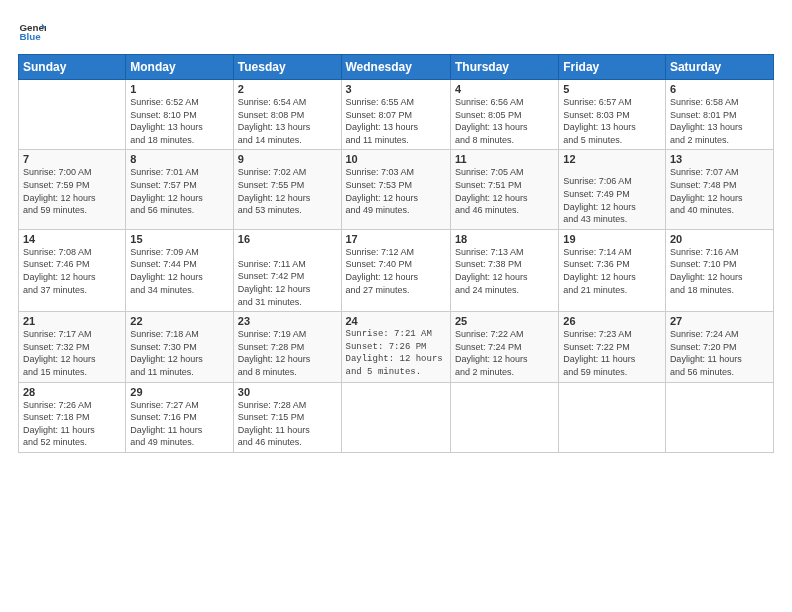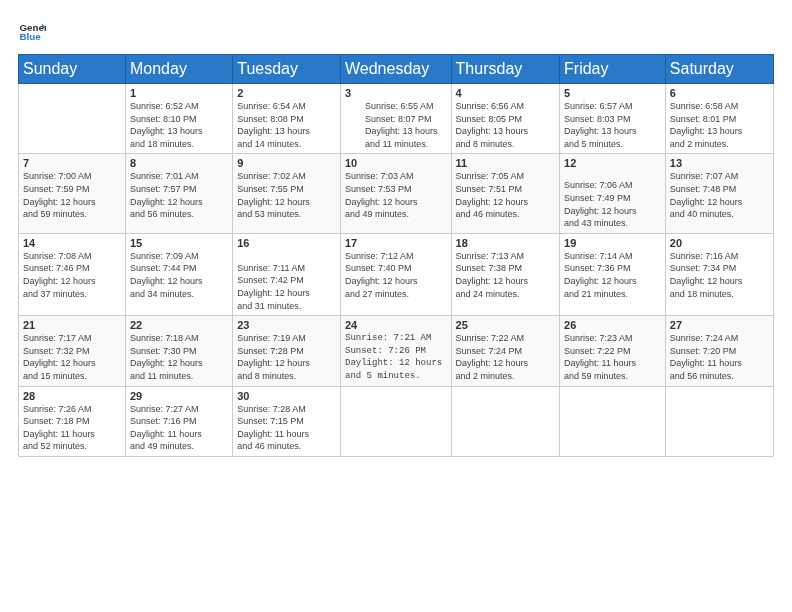--- a/index.html
+++ b/index.html
@@ -46,22 +46,22 @@
       margin-top: 2px;
     }
     .calendar {
       width: 100%;
       border-collapse: collapse;
       border: 1px solid #ccc;
     }
     .calendar th {
       background: #2a78c8;
       color: #fff;
-      font-size: 16px;
-      font-weight: normal;
+      font-size: 12px;
+      font-weight: bold;
       padding: 5px 4px;
       text-align: left;
       border: 1px solid #1a60a8;
     }
     .calendar td {
       vertical-align: top;
       padding: 3px 4px;
       border: 1px solid #ccc;
       width: 113px;
       min-height: 70px;
@@ -130,21 +130,21 @@
           </td>
           <td>
             <span class="day-number">2</span>
             <div class="day-info" style="white-space: pre-line;">Sunrise: 6:54 AM
 Sunset: 8:08 PM
 Daylight: 13 hours
 and 14 minutes.</div>
           </td>
           <td>
             <span class="day-number">3</span>
-            <div class="day-info" style="white-space: pre-line; margin-left: 20px;">Sunrise: 6:55 AM
+            <div class="day-info" style="white-space: pre-line;">Sunrise: 6:55 AM
 Sunset: 8:07 PM
 Daylight: 13 hours
 and 11 minutes.</div>
           </td>
           <td>
             <span class="day-number">4</span>
             <div class="day-info" style="white-space: pre-line;">Sunrise: 6:56 AM
 Sunset: 8:05 PM
 Daylight: 13 hours
 and 8 minutes.</div>
@@ -254,21 +254,21 @@
           <td>
             <span class="day-number">19</span>
             <div class="day-info" style="white-space: pre-line;">Sunrise: 7:14 AM
 Sunset: 7:36 PM
 Daylight: 12 hours
 and 21 minutes.</div>
           </td>
           <td>
             <span class="day-number">20</span>
             <div class="day-info" style="white-space: pre-line;">Sunrise: 7:16 AM
-Sunset: 7:34 PM
+Sunset: 7:10 PM
 Daylight: 12 hours
 and 18 minutes.</div>
           </td>
         </tr>
         <tr>
           <td>
             <span class="day-number">21</span>
             <div class="day-info" style="white-space: pre-line;">Sunrise: 7:17 AM
 Sunset: 7:32 PM
 Daylight: 12 hours

